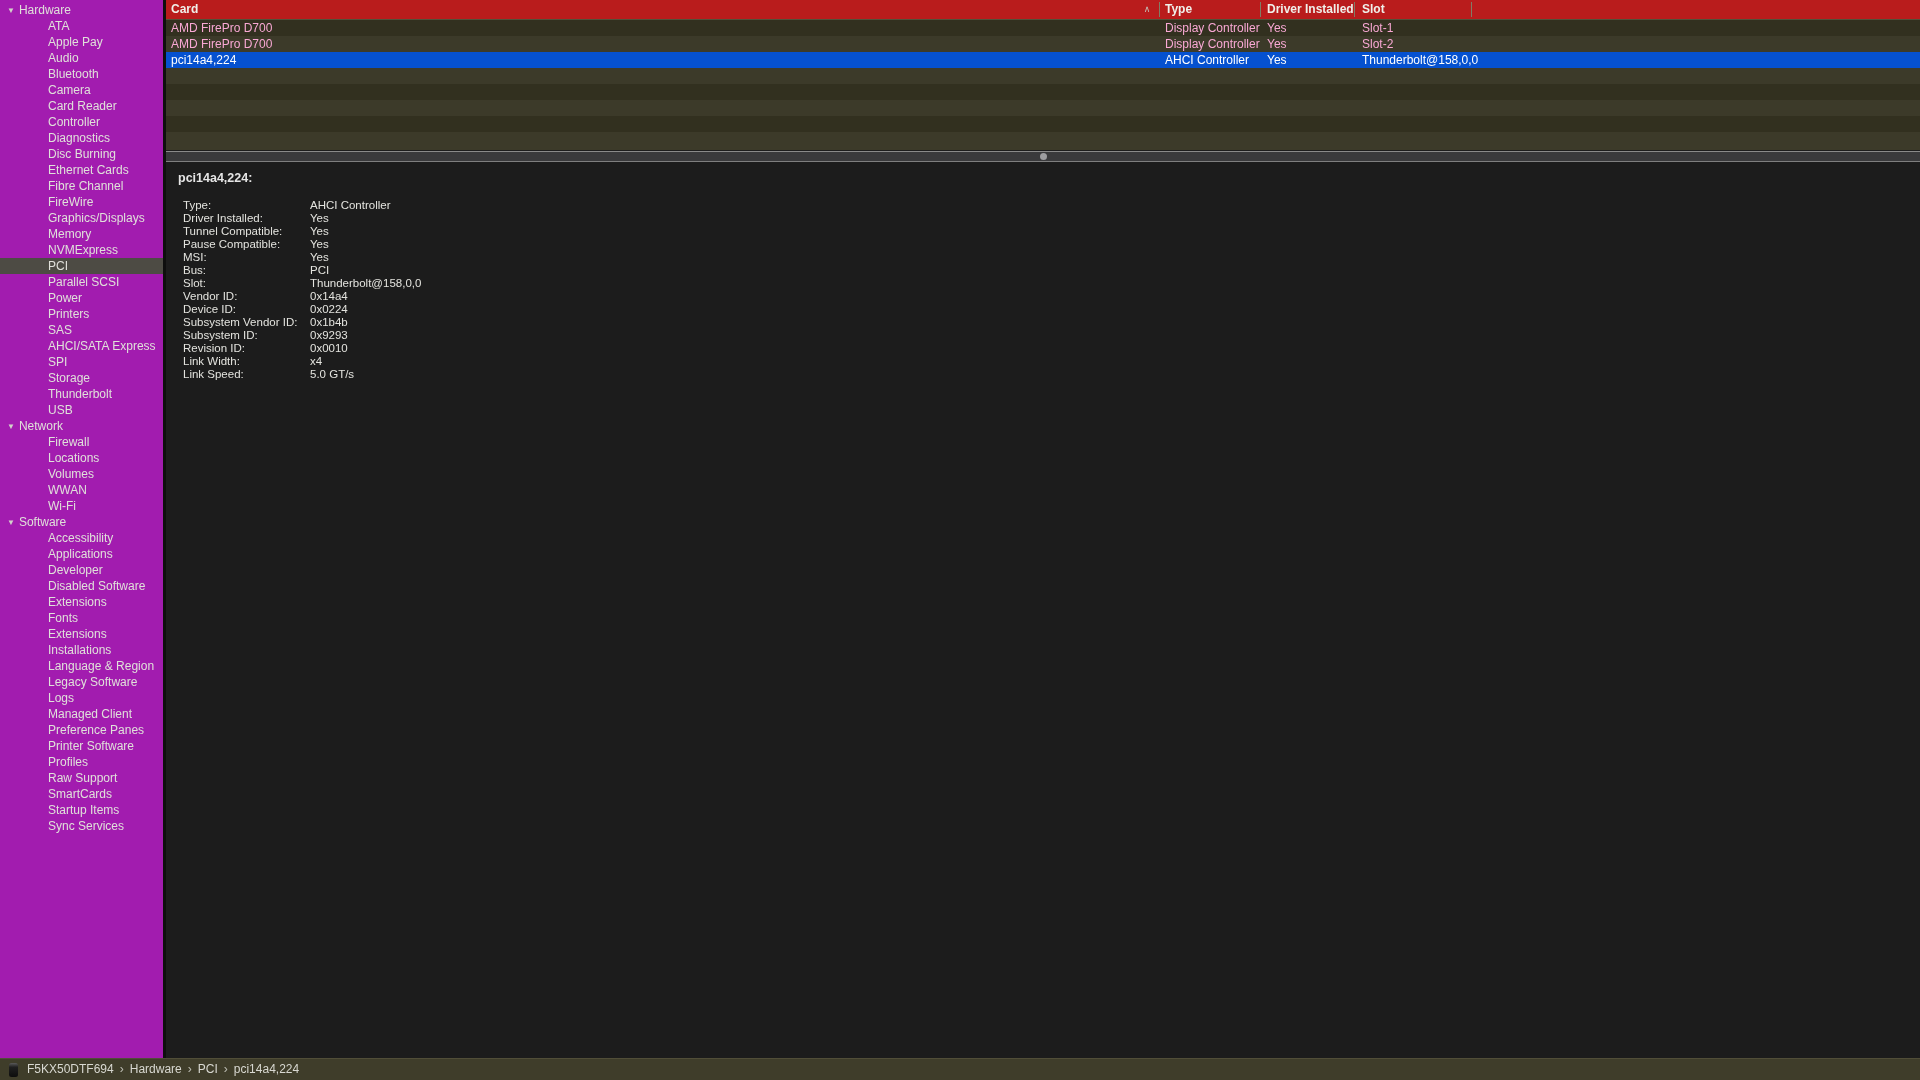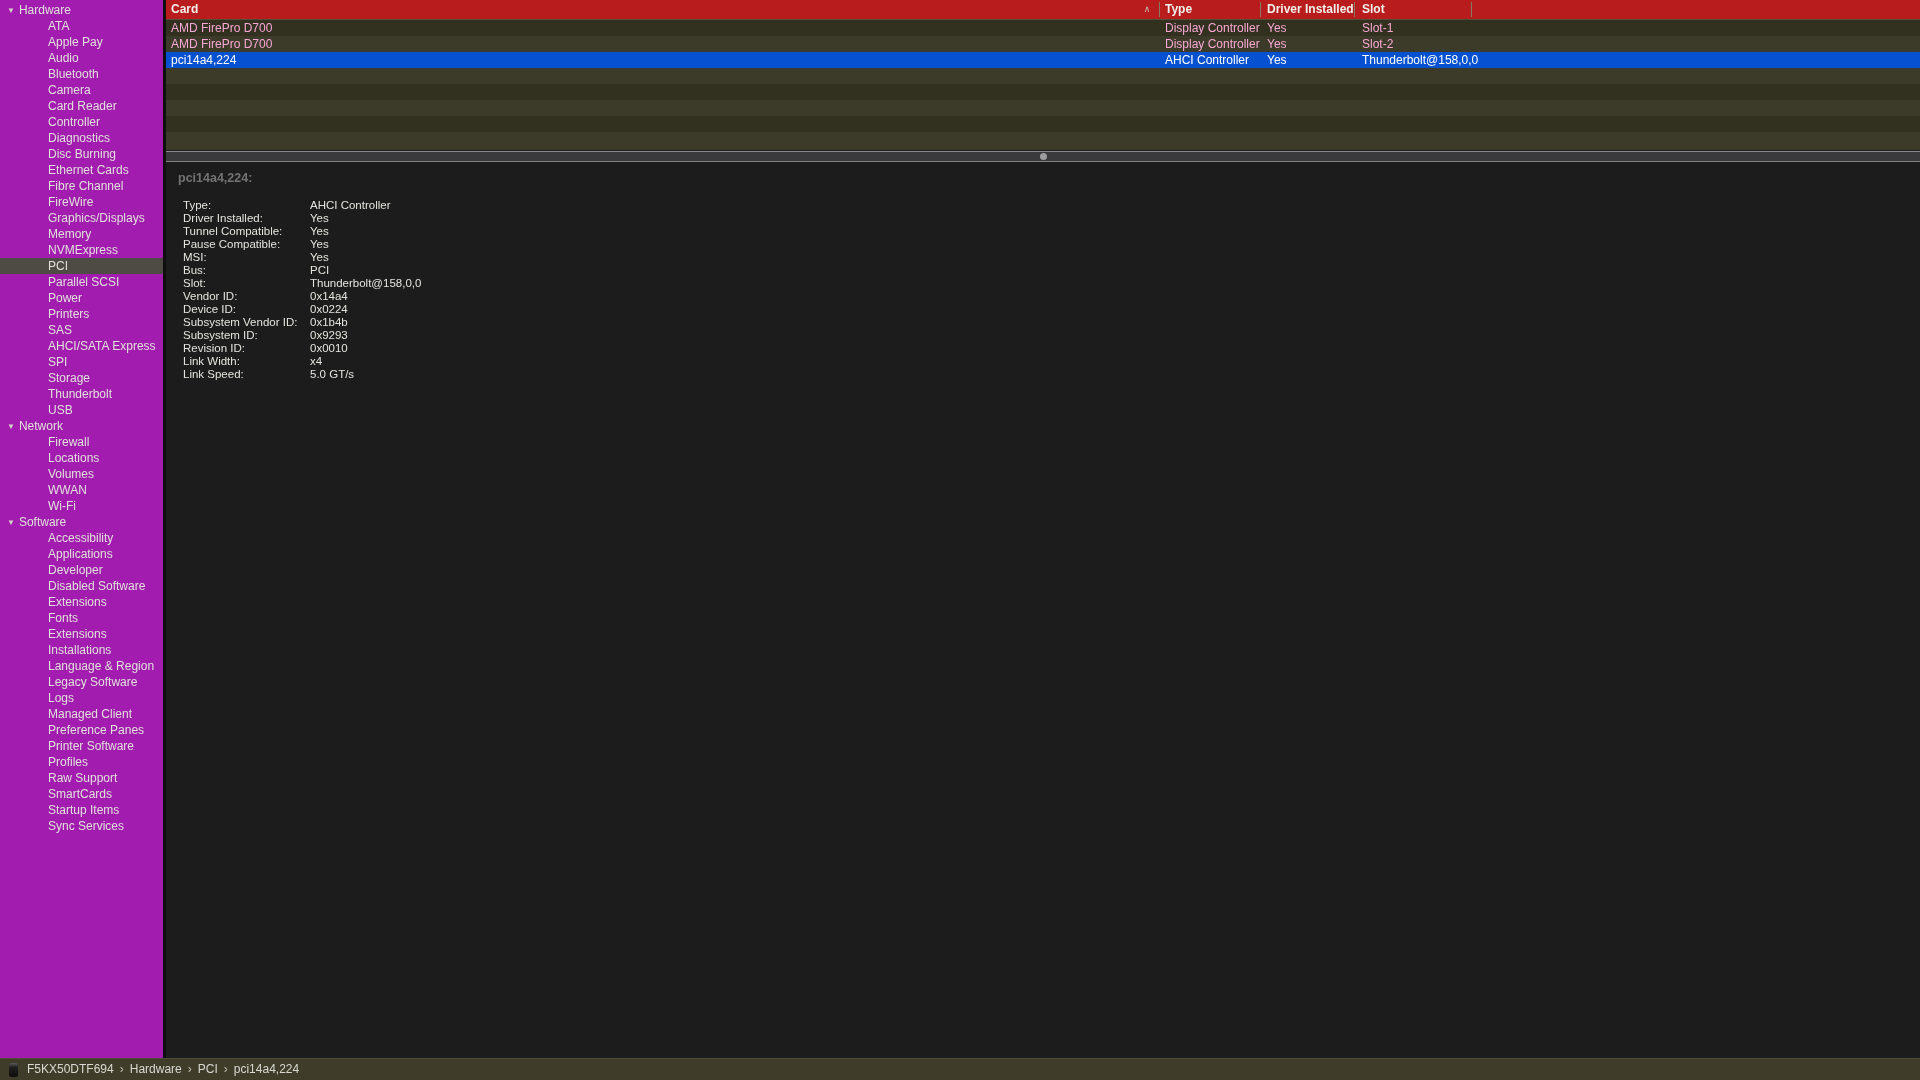--- a/index.html
+++ b/index.html
@@ -62,21 +62,21 @@
   .splitter .dot{
     position:absolute;left:50%;top:50%;width:7px;height:7px;
     margin:-3.5px 0 0 -3.5px;border-radius:50%;background:#9d9da0;
   }
 
   
   .details{
     position:absolute;left:166px;top:162px;width:1754px;height:896px;
     background:#1c1c1c;color:#e3e3de;
   }
-  .dtitle{position:absolute;left:12px;top:9px;font-size:12.5px;font-weight:bold;color:#737373;}
+  .dtitle{position:absolute;left:12px;top:9px;font-size:12.5px;font-weight:bold;color:#e5e5e5;}
   .dlist{position:absolute;left:17px;top:37px;font-size:11.5px;line-height:13px;}
   .drow{white-space:nowrap;}
   .dkey{display:inline-block;width:127px;}
 
   
   .statusbar{
     position:absolute;left:0;top:1058px;width:1920px;height:34px;
     background:#3f3d2a;border-top:1px solid #514e38;box-sizing:border-box;
     font-size:12px;line-height:21px;color:#d8d8d1;
   }

